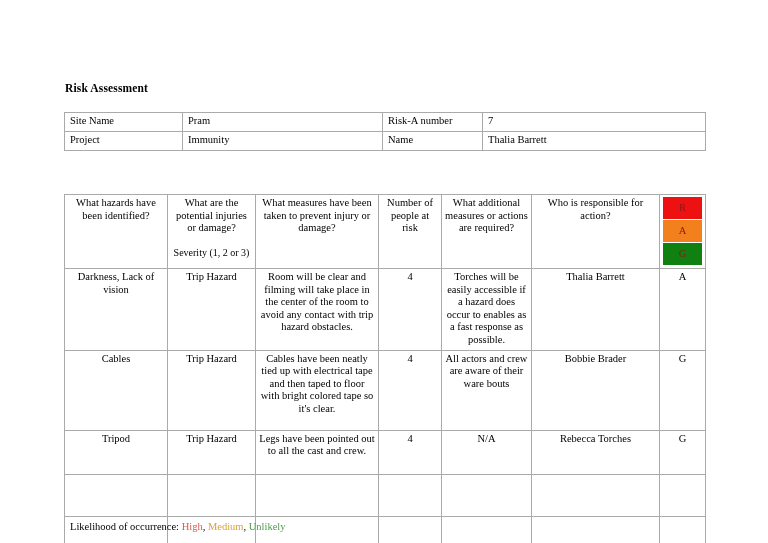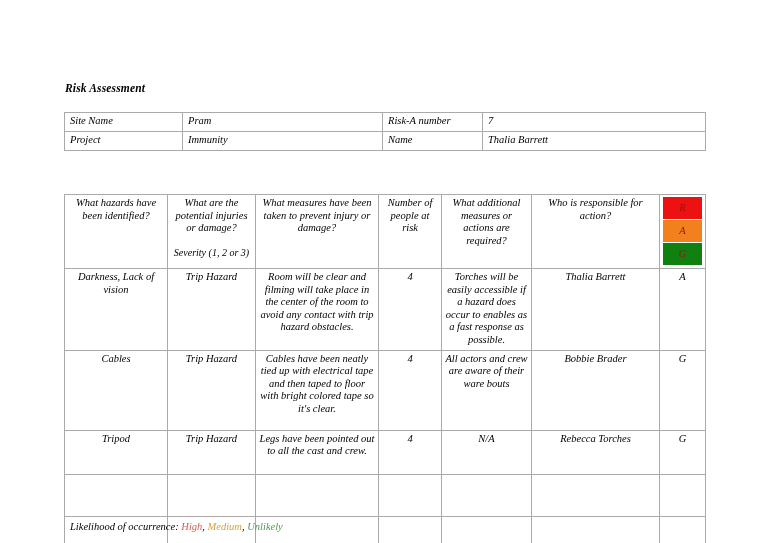--- a/index.html
+++ b/index.html
@@ -13,21 +13,20 @@
     font-family: "Liberation Serif", "DejaVu Serif", serif;
     color: #000000;
     overflow: hidden;
   }
   .page {
     position: relative;
     width: 768px;
     height: 390px;
     background: #ffffff;
     box-sizing: border-box;
-    font-style: italic;
   }
   .doc-title {
     position: absolute;
     left: 65px;
     top: 81px;
     font-size: 11.5px;
     font-weight: bold;
     letter-spacing: 0.15px;
     line-height: 14px;
   }

